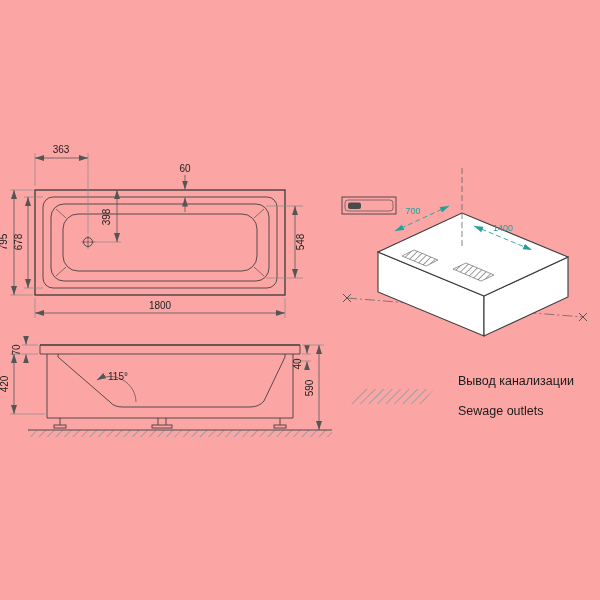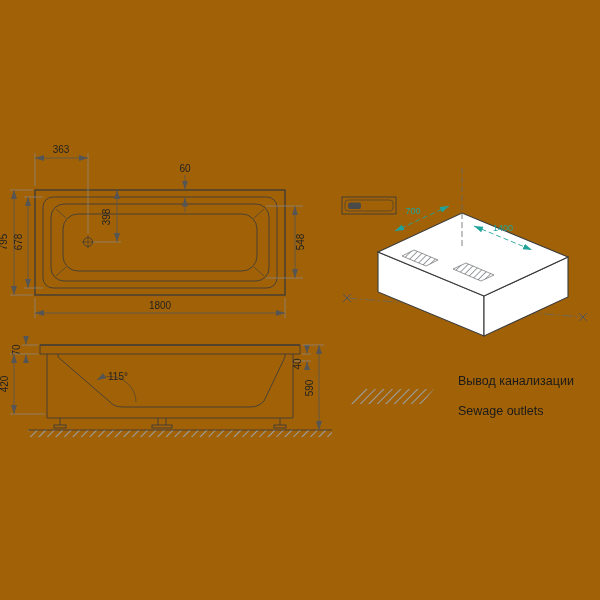--- a/index.html
+++ b/index.html
@@ -1,16 +1,16 @@
 <!DOCTYPE html>
 <html><head>
 <meta charset="utf-8">
 <style>
   html,body{margin:0;padding:0;background:#fff;}
-  .canvas{position:relative;width:600px;height:600px;background:#a16207;overflow:hidden;
+  .canvas{position:relative;width:600px;height:600px;background:#fca5a5;overflow:hidden;
           font-family:"Liberation Sans",sans-serif;}
   svg{display:block}
   .outline{fill:none;stroke:#3a3a3a;stroke-width:1.3}
   .thin{fill:none;stroke:#3a3a3a;stroke-width:.85}
   .xthin{fill:none;stroke:#3a3a3a;stroke-width:.6}
   .face{fill:#ffffff;stroke:#3a3a3a;stroke-width:1.1}
   .ext{stroke:#8a8a8a;stroke-width:.7}
   .dim{stroke:#555;stroke-width:.8;fill:none}
   .dash{stroke:#666;stroke-width:.8;fill:none;stroke-dasharray:6 3}
   .dashdot{stroke:#666;stroke-width:.8;fill:none;stroke-dasharray:10 3 2 3}

